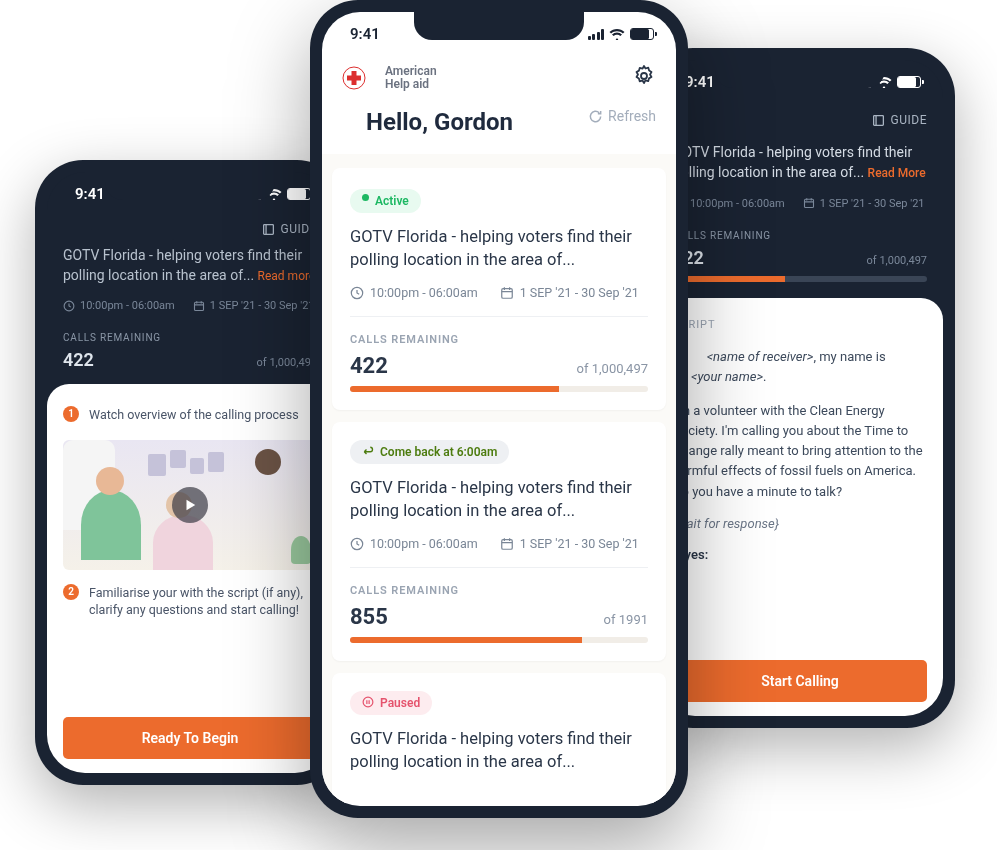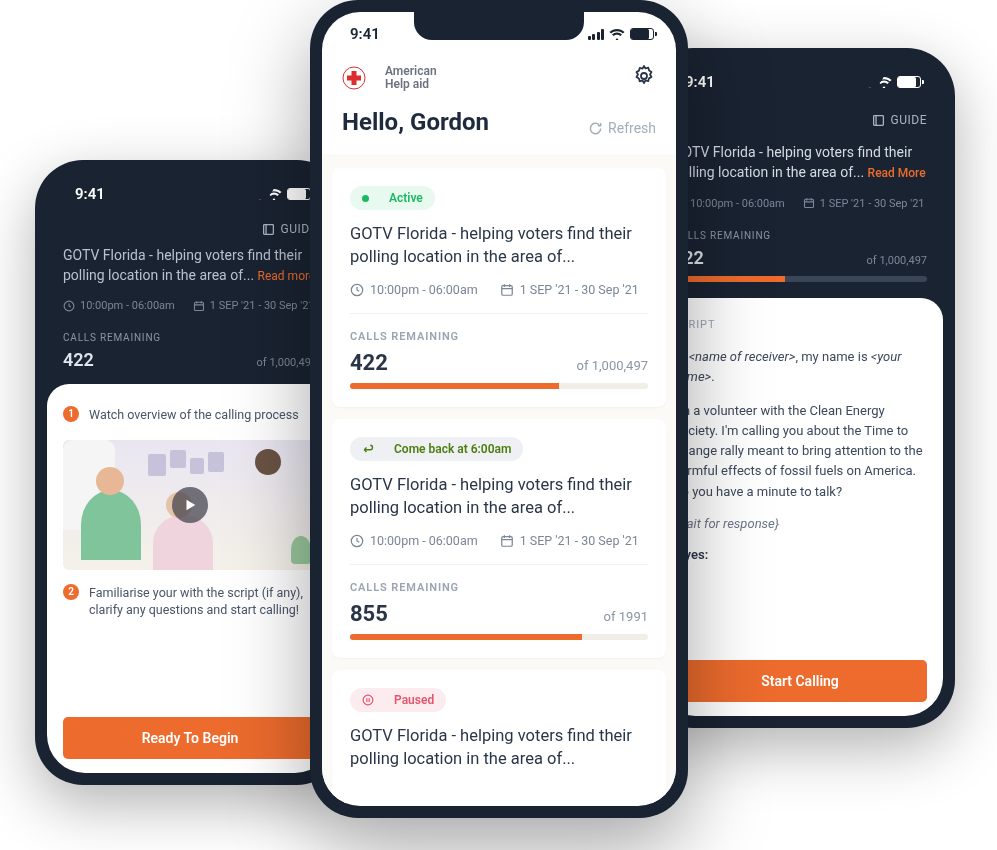--- a/index.html
+++ b/index.html
@@ -42,38 +42,38 @@
   .p-right-inner { background:#1a2332; display:flex; flex-direction:column; }
   .header-row { display:flex; justify-content:space-between; align-items:center; padding:4px 16px 10px; color:#d4dbe4; }
   .header-row .back { font-size:20px; color:#a9b4c2; }
   .campaign-title-right { color:#d4dbe4; font-size:14px; padding:0 16px; line-height:1.45; }
   .campaign-title-right .rm { color:#ec6b2d; font-size:12px; font-weight:500; }
   .progress-bar-dark { height:6px; background:#3a4556; border-radius:3px; margin:8px 16px 0; overflow:hidden; }
   .progress-bar-dark .fill { height:100%; background:#ec6b2d; }
   .script-sheet { flex:1; background:#fff; border-radius:22px 22px 0 0; margin-top:16px; padding:20px 16px 14px; display:flex; flex-direction:column; }
   .script-lbl { font-size:11px; letter-spacing:0.9px; color:#9aa4b2; margin-bottom:16px; }
   .script-text { font-size:13px; color:#3d4a5c; line-height:1.55; margin-bottom:14px; }
-  .script-text i { font-style:italic; }
+  .script-text i { font-style:italic;padding-left:18px; }
   .script-wait { font-style:italic; color:#6b7687; font-size:13px; margin-bottom:16px; }
   .script-ifyes { font-size:13px; font-weight:600; color:#2a3648; margin-bottom:14px; }
 
   
   .phone-center { left:310px; top:0; width:378px; height:818px; z-index:3; box-shadow:0 30px 80px rgba(0,0,0,0.35); }
   .p-center-inner { background:#fff; }
   .brand-row { display:flex; align-items:center; justify-content:space-between; padding:8px 20px 12px; }
   .brand { display:flex; align-items:center; gap:19px; }
   .brand-icon { width:24px; height:24px; }
   .brand-text { font-size:12px; color:#6b7280; font-weight:600; line-height:1.1; }
   .gear { cursor:pointer; }
-  .hello-row { display:flex; align-items:flex-end; justify-content:space-between; padding:4px 20px 18px; }
+  .hello-row { display:flex; align-items:flex-start; justify-content:space-between; padding:4px 20px 18px;margin-left:24px; }
   .hello { font-size:24px; font-weight:700; color:#1f2a3d; }
   .refresh { display:flex; align-items:center; gap:5px; color:#a3adbb; font-size:14px; cursor:pointer; }
   .cards { background:#fbfaf7; padding:14px 10px; height:calc(100% - 145px); overflow:hidden; }
   .card { background:#fff; border-radius:8px; padding:18px 18px; margin-bottom:12px; box-shadow:0 1px 2px rgba(0,0,0,0.04); }
-  .pill { display:inline-flex; align-items:center; gap:20px; padding:5px 12px; border-radius:14px; font-size:12px; font-weight:600; margin-bottom:12px; }
+  .pill { display:inline-flex; gap:6px; padding:5px 12px; border-radius:14px; font-size:12px; font-weight:600; margin-bottom:12px; }
   .pill.active { background:#e8faf0; color:#1db863; }
   .pill.comeback { background:#eef0f3; color:#4d7c0f; }
   .pill.paused { background:#fdecef; color:#e5536d; }
   .dot-green { width:7px; height:7px; border-radius:50%; background:#1db863; }
   .card-title { font-size:16.5px; color:#2a3648; line-height:1.4; margin-bottom:14px; }
   .meta-row { display:flex; gap:22px; font-size:12.5px; color:#7a8696; margin-bottom:16px; padding-bottom:16px; border-bottom:1px solid #eef0f3; }
   .meta-row .m { display:flex; align-items:center; gap:6px; }
   .cr-lbl { font-size:11px; letter-spacing:0.9px; color:#9aa4b2; font-weight:600; margin-bottom:7px; }
   .cr-row { display:flex; justify-content:space-between; align-items:baseline; margin-bottom:8px; }
   .cr-cnt { font-size:22px; font-weight:700; color:#2a3648; }

